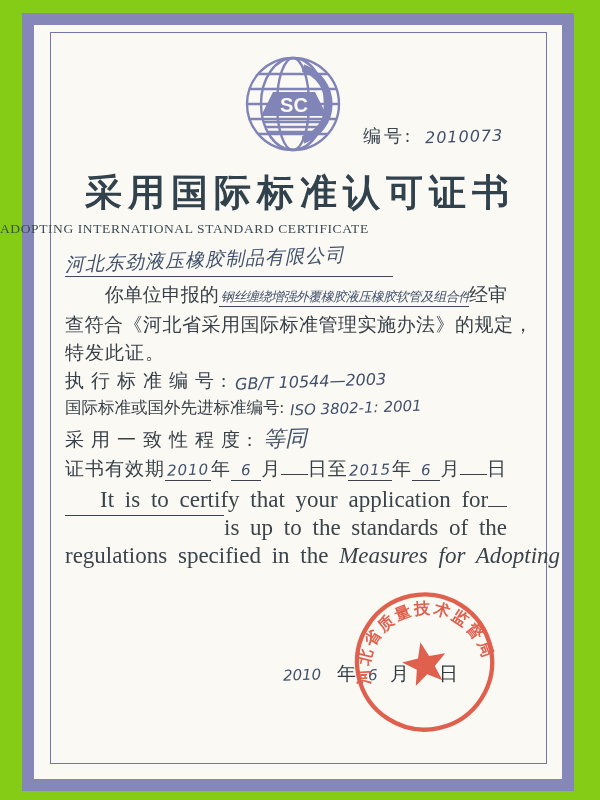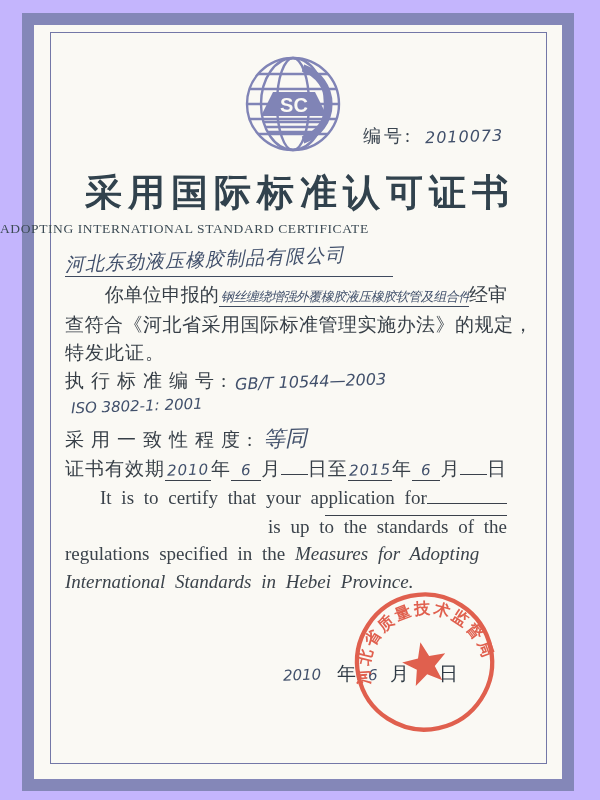--- a/index.html
+++ b/index.html
@@ -4,21 +4,21 @@
 <style>
   * { margin: 0; padding: 0; box-sizing: border-box; }
   html, body { width: 600px; height: 800px; }
   body {
     font-family: "Liberation Serif", "DejaVu Serif", serif;
     background: #f1ece2;
   }
   .page {
     position: relative;
     width: 600px; height: 800px;
-    background: #c4b5fd;
+    background: #84cc16;
     overflow: hidden;
   }
   
   .band {
     position: absolute; left: 22px; top: 13px; right: 26px; bottom: 9px;
     border: 12px solid #8487b8;
     background: #faf9f4;
   }
   .innerline {
     position: absolute; left: 50px; top: 32px; right: 53px; bottom: 36px;
@@ -93,24 +93,24 @@
   .valid-row { top: 456px; display: flex; align-items: baseline; letter-spacing: 1px; }
   .blank {
     display: inline-block;
     border-bottom: 1.6px solid #3a414b;
     text-align: center;
   }
   .valid-row .hand { font-size: 15px; }
   .b-y1 { width: 52px; } .b-m1 { width: 34px; } .b-d1 { width: 30px; }
   .b-y2 { width: 50px; } .b-m2 { width: 32px; } .b-d2 { width: 30px; }
 
-  .eng { font-size: 19px; color: #3b434b; word-spacing: 5px; }
+  .eng { font-size: 23px; color: #3b434b; word-spacing: 5px; }
   .eng1 { top: 487px; left: 100px; width: 407px; display: flex; align-items: baseline; }
   .eng1 .blank { flex: 1 1 auto; }
-  .eng2 { top: 515px; display: flex; align-items: flex-end; flex-direction: column; }
+  .eng2 { top: 515px; display: flex; align-items: flex-start; }
   .eng2 .blank { width: 182px; }
   .eng3 { top: 543px; }
   .eng4 { top: 571px; }
   .ital { font-style: italic; }
 
   .issuer {
     position: absolute; left: 299px; top: 634px;
     font-size: 19px; color: #2f3a44; letter-spacing: 2px;
     white-space: nowrap; font-weight: bold;
   }
@@ -188,20 +188,21 @@
     <span>经审</span>
   </div>
   <div class="content-line para2">查符合《河北省采用国际标准管理实施办法》的规定，</div>
   <div class="content-line para3">特发此证。</div>
 
   <div class="content-line std-row">
     <span class="label-wide">执行标准编号:</span>
     <span class="hand">GB/T 10544—2003</span>
   </div>
   <div class="content-line intl-row">
+    <span>国际标准或国外先进标准编号:</span>
     <span class="hand">ISO 3802-1: 2001</span>
   </div>
   <div class="content-line cons-row">
     <span class="label-wide">采用一致性程度:</span>
     <span class="hand">等同</span>
   </div>
 
   <div class="content-line valid-row">
     <span>证书有效期</span>
     <span class="blank b-y1"><span class="hand">2010</span></span>
@@ -223,21 +224,20 @@
     <span class="blank"></span>
   </div>
   <div class="content-line eng eng2">
     <span class="blank"></span>
     <span>is up to the standards of the</span>
   </div>
   <div class="content-line eng eng3">
     <span>regulations specified in the </span>
     <span class="ital">Measures for Adopting</span>
   </div>
-  <div class="content-line eng eng4 ital">International Standards in Hebei Province.</div>
 
   <div class="issue-date">
     <span class="i-y"><span class="hand">2010</span></span>
     <span>年</span>
     <span class="i-m"><span class="hand">6</span></span>
     <span>月</span>
     <span class="i-gap"></span>
     <span>日</span>
   </div>
 

